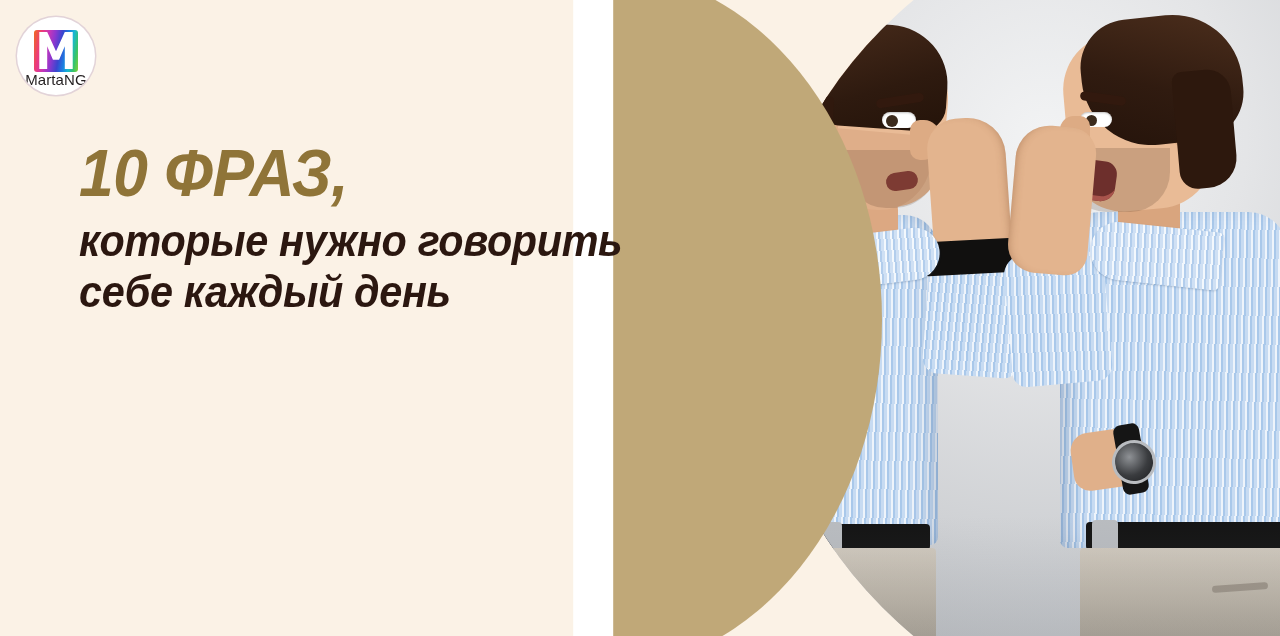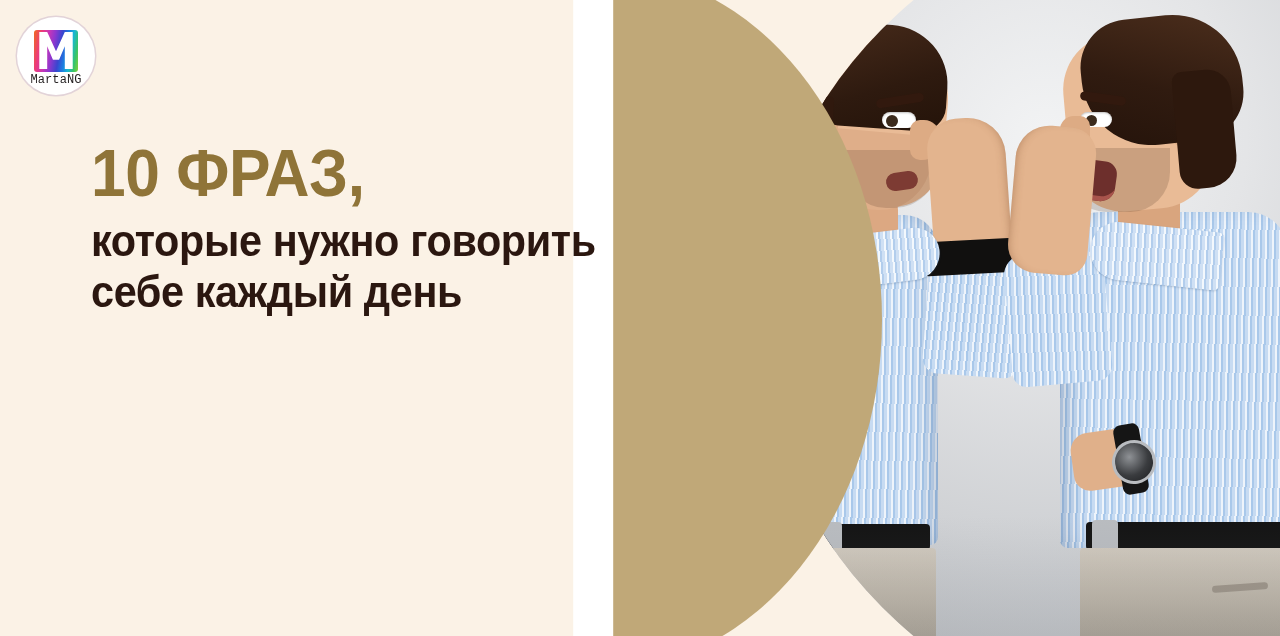--- a/index.html
+++ b/index.html
@@ -90,32 +90,33 @@
     -webkit-clip-path:polygon(
         12% 6%, 30% 6%, 50% 52%, 70% 6%, 88% 6%, 88% 94%,
         70% 94%, 70% 40%, 57% 72%, 43% 72%, 30% 40%, 30% 94%, 12% 94%);
     clip-path:polygon(
         12% 6%, 30% 6%, 50% 52%, 70% 6%, 88% 6%, 88% 94%,
         70% 94%, 70% 40%, 57% 72%, 43% 72%, 30% 40%, 30% 94%, 12% 94%);
     mix-blend-mode:normal;
     -webkit-mask-image:none;
   }
   .logo-word{
-    font-family:Liberation Mono, monospace;
-    font-size:12px;line-height:10px;
+    font-family:Liberation Sans, sans-serif;
+    font-size:15px;line-height:10px;
     color:#231f20;
     letter-spacing:.1px;
     margin-top:3px;
   }
 
   
   .headline{
     position:absolute;
-    left:91px;top:138px;
+    left:79px;top:138px;
     width:600px;
+    font-style:italic;
   }
   .headline .l1{
     display:block;
     font-family:"Liberation Sans","DejaVu Sans",sans-serif;
     font-weight:700;
     font-size:67px;
     line-height:70px;
     letter-spacing:-0.5px;
     color:#8f7438;
     transform:scaleX(.93);

